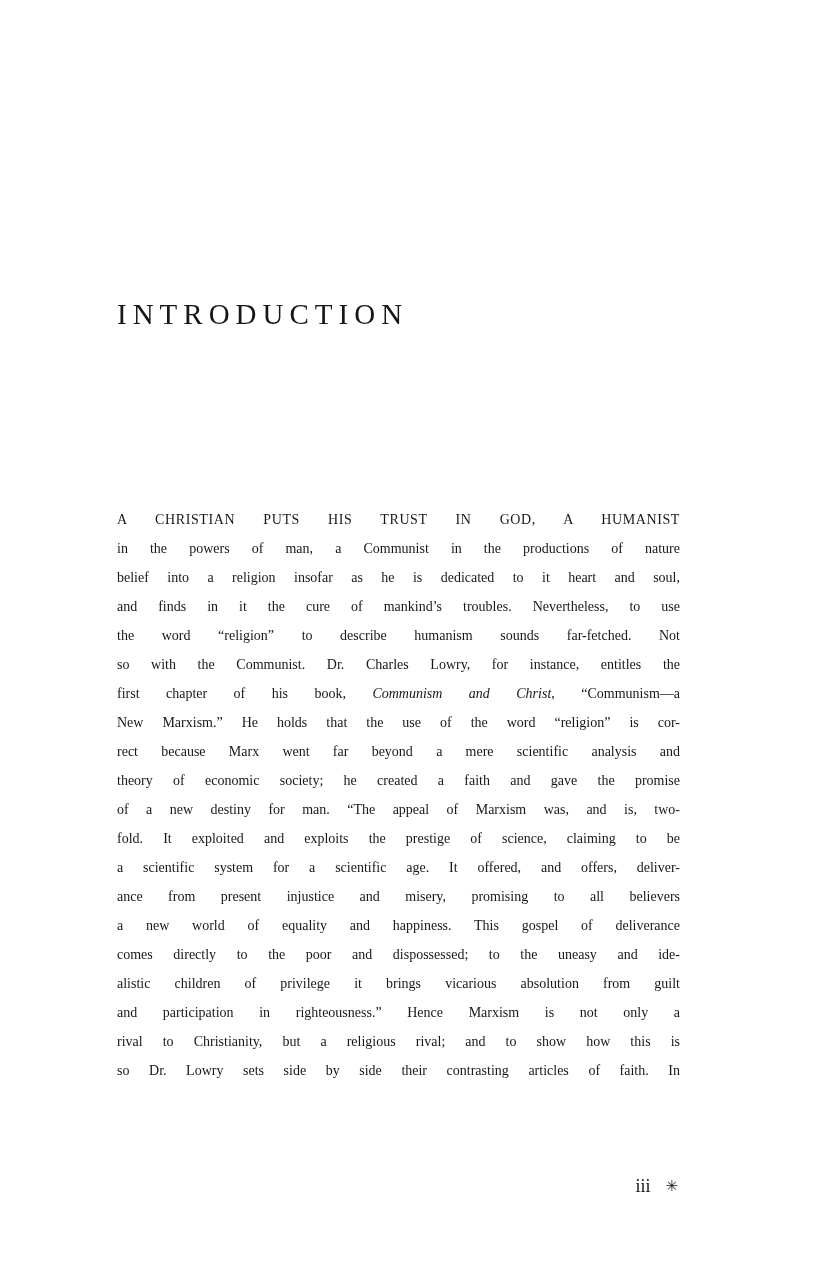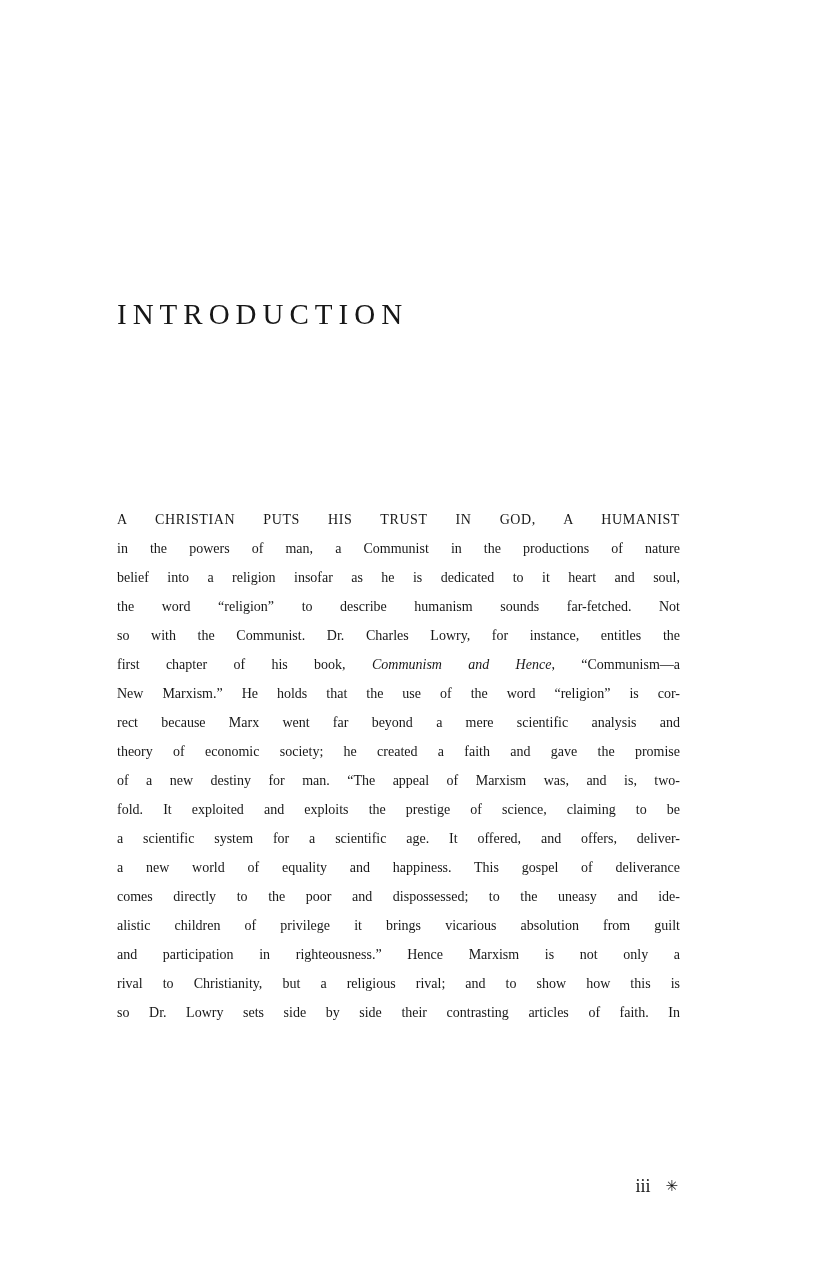--- a/index.html
+++ b/index.html
@@ -66,29 +66,31 @@
 <body>
 
 <div class="page">
 
   <h1 class="chapter-title">INTRODUCTION</h1>
 
   <div class="body-text">
       <div class="line caps"><span>A CHRISTIAN PUTS HIS TRUST IN GOD, A HUMANIST</span></div>
       <div class="line"><span>in the powers of man, a Communist in the productions of nature</span></div>
       <div class="line"><span>belief into a religion insofar as he is dedicated to it heart and soul,</span></div>
+      <div class="line"><span>and finds in it the cure of mankind’s troubles. Nevertheless, to use</span></div>
       <div class="line"><span>the word “religion” to describe humanism sounds far-fetched. Not</span></div>
       <div class="line"><span>so with the Communist. Dr. Charles Lowry, for instance, entitles the</span></div>
-      <div class="line"><span>first chapter of his book, </span><span class="italic">Communism and Hence</span><span>, “Communism—a</span></div>
+      <div class="line"><span>first chapter of his book, </span><span class="italic">Communism and Christ</span><span>, “Communism—a</span></div>
       <div class="line"><span>New Marxism.” He holds that the use of the word “religion” is cor-</span></div>
       <div class="line"><span>rect because Marx went far beyond a mere scientific analysis and</span></div>
       <div class="line"><span>theory of economic society; he created a faith and gave the promise</span></div>
       <div class="line"><span>of a new destiny for man. “The appeal of Marxism was, and is, two-</span></div>
       <div class="line"><span>fold. It exploited and exploits the prestige of science, claiming to be</span></div>
       <div class="line"><span>a scientific system for a scientific age. It offered, and offers, deliver-</span></div>
+      <div class="line"><span>ance from present injustice and misery, promising to all believers</span></div>
       <div class="line"><span>a new world of equality and happiness. This gospel of deliverance</span></div>
       <div class="line"><span>comes directly to the poor and dispossessed; to the uneasy and ide-</span></div>
       <div class="line"><span>alistic children of privilege it brings vicarious absolution from guilt</span></div>
       <div class="line"><span>and participation in righteousness.” Hence Marxism is not only a</span></div>
       <div class="line"><span>rival to Christianity, but a religious rival; and to show how this is</span></div>
       <div class="line"><span>so Dr. Lowry sets side by side their contrasting articles of faith. In</span></div>
     </div>
 
   <div class="page-footer">
     <span>iii</span>

